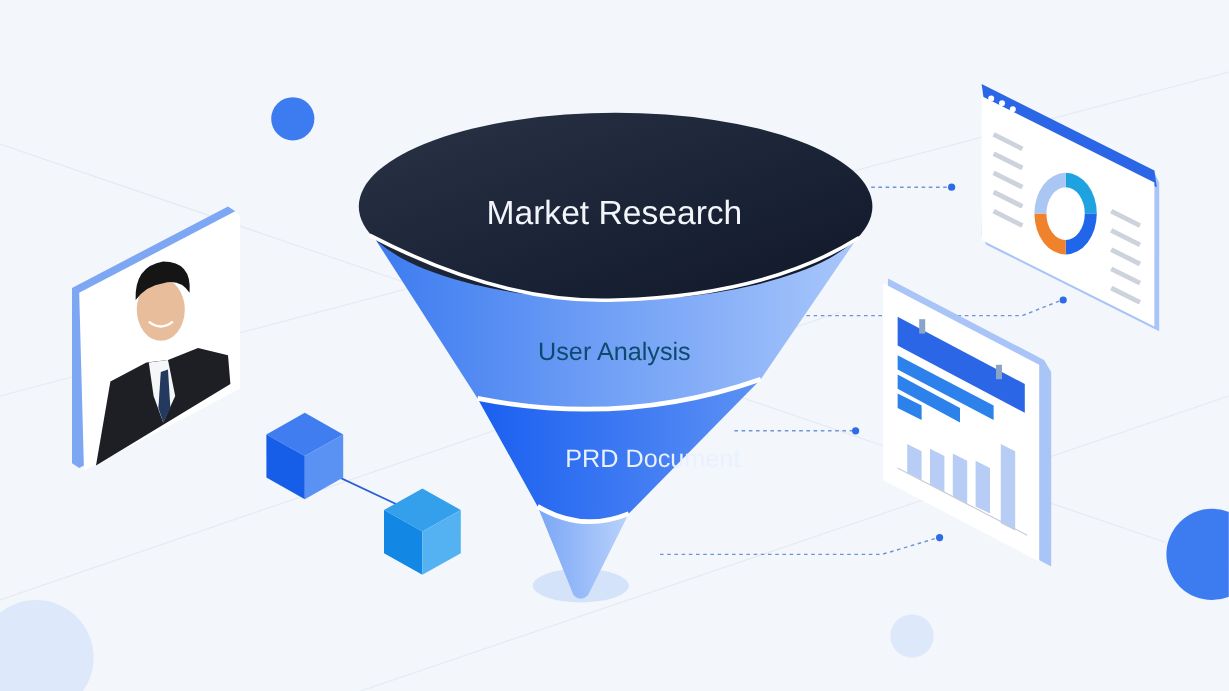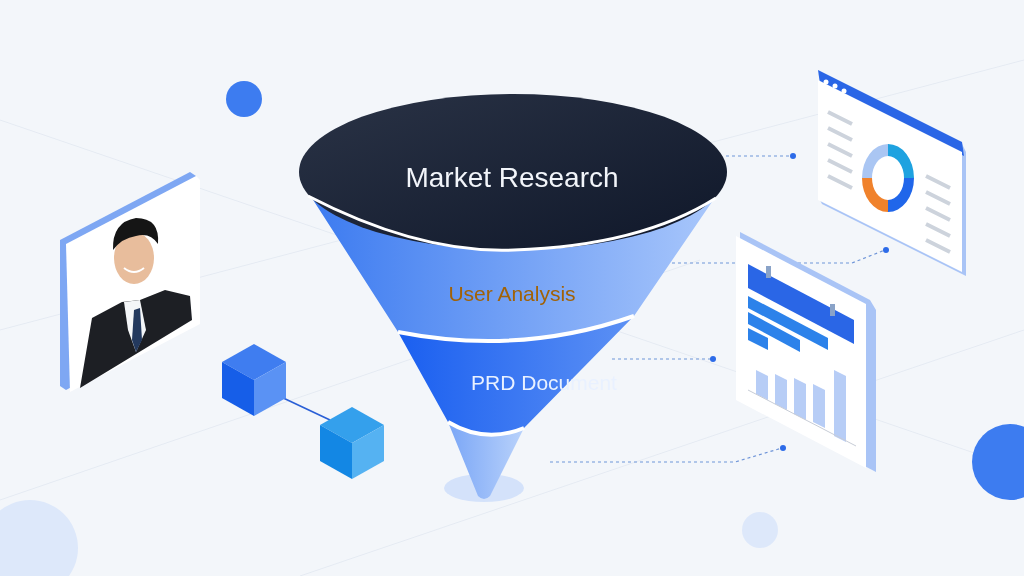--- a/index.html
+++ b/index.html
@@ -1,20 +1,20 @@
 <!DOCTYPE html>
 <html><head>
 <meta charset="utf-8">
 <style>
   html,body{margin:0;padding:0;}
   body{width:1024px;height:576px;overflow:hidden;background:#f3f6fa;font-family:"Liberation Sans",sans-serif;position:relative;}
   .stage{position:absolute;left:0;top:0;width:1024px;height:576px;}
   .funnel-label{position:absolute;left:0;width:1024px;text-align:center;color:#fff;}
   .lbl-top{top:162px;font-size:28px;color:#f2f5fa;}
-  .lbl-mid{top:282px;font-size:21px;color:#a16207;}
+  .lbl-mid{top:282px;font-size:21px;color:#0c4a6e;}
   .lbl-low{top:371px;font-size:21px;color:#e9f1ff;padding-left:32px;}
 </style>
 </head>
 <body>
 
 <svg class="stage" width="1024" height="576" viewBox="0 0 1024 576">
   <defs>
     <linearGradient id="gTop" x1="0" y1="0" x2="1" y2="1">
       <stop offset="0" stop-color="#2a3346"></stop>
       <stop offset="1" stop-color="#0f1729"></stop>

